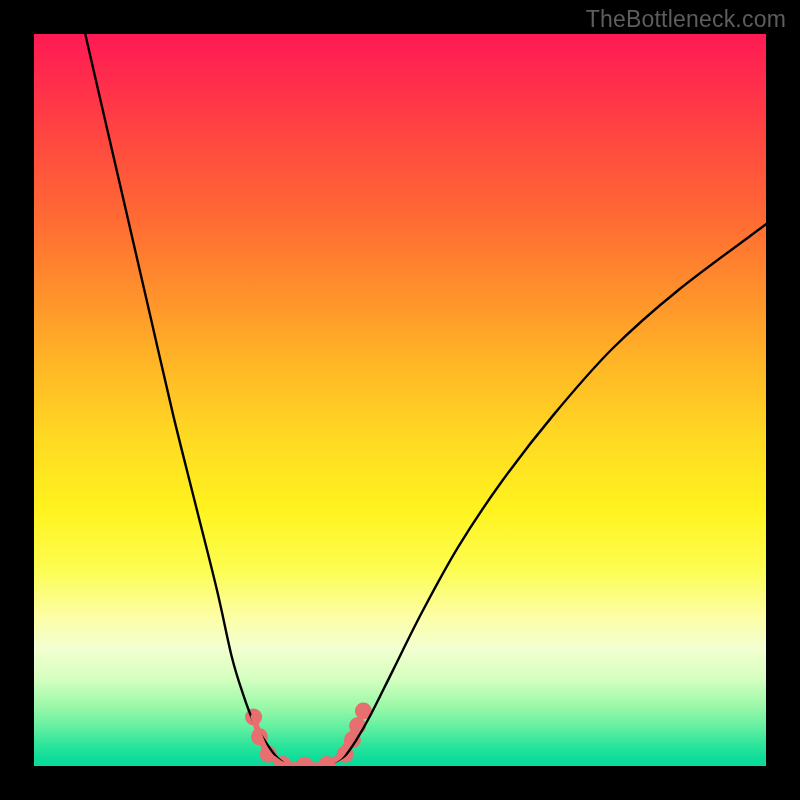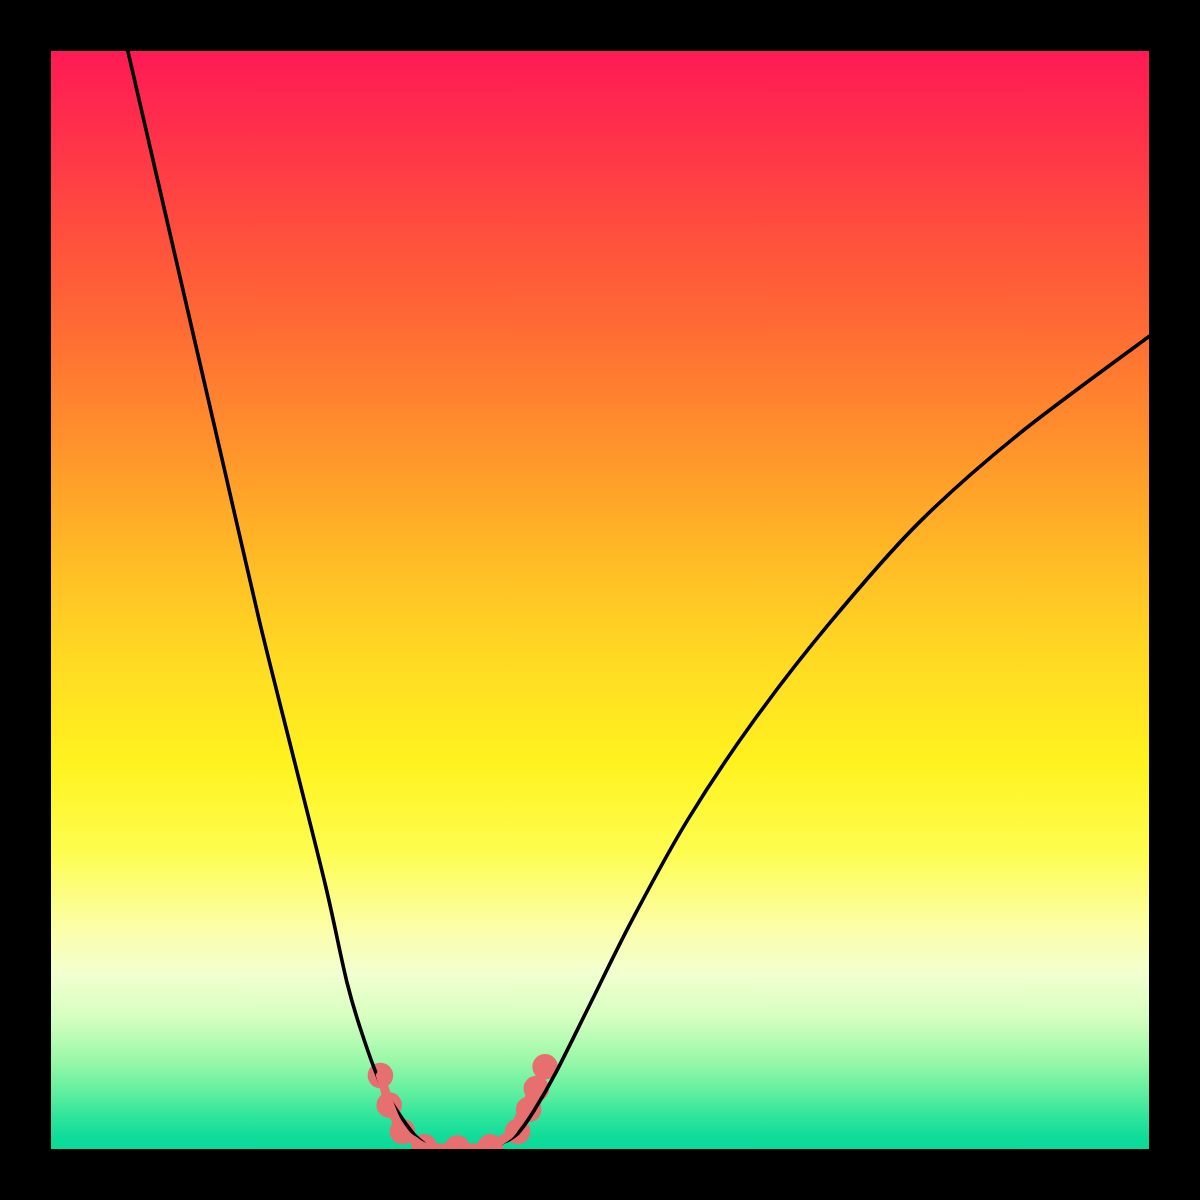--- a/index.html
+++ b/index.html
@@ -85,13 +85,14 @@
           <circle cx="311.09999999999997" cy="720.288" r="8.5" fill="#e76f6f"></circle>
           <circle cx="318.42" cy="705.648" r="8.5" fill="#e76f6f"></circle>
           <circle cx="323.544" cy="691.74" r="8.5" fill="#e76f6f"></circle>
           <circle cx="329.40000000000003" cy="677.1" r="8.5" fill="#e76f6f"></circle>
         </g>
       <path id="left-branch" fill="none" stroke="#000" stroke-width="2.4" stroke-linecap="round" d="M 51.24 0 C 54.900000000000006 15.859999999999994, 65.88000000000001 63.439999999999955, 73.2 95.15999999999997 C 80.52 126.87999999999998, 87.84 158.60000000000005, 95.16 190.32000000000005 C 102.47999999999999 222.04000000000005, 109.8 253.76000000000002, 117.12 285.48 C 124.44000000000001 317.2, 131.76000000000002 350.14, 139.08 380.64 C 146.4 411.14, 153.72 439.20000000000005, 161.04 468.48 C 168.35999999999999 497.76, 176.9 530.6999999999999, 183 556.3199999999999 C 189.1 581.9399999999999, 193.37 605.12, 197.64000000000001 622.2 C 201.91000000000003 639.2800000000001, 204.95999999999998 647.8199999999999, 208.61999999999998 658.8 C 212.27999999999997 669.78, 215.94 680.1500000000001, 219.6 688.08 C 223.26 696.01, 226.92000000000002 700.768, 230.58 706.38 C 234.24 711.992, 238.51 718.092, 241.56 721.752 C 244.61 725.4119999999999, 247.66000000000003 727.242, 248.88000000000002 728.34"></path>
       <path id="right-branch" fill="none" stroke="#000" stroke-width="2.4" stroke-linecap="round" d="M 300.12 728.34 C 301.95 727.242, 307.43999999999994 725.4119999999999, 311.09999999999997 721.752 C 314.76 718.092, 317.80999999999995 713.212, 322.08 706.38 C 326.35 699.548, 330.62 692.35, 336.72 680.76 C 342.82000000000005 669.17, 350.14 653.9200000000001, 358.68 636.84 C 367.22 619.76, 376.98 599.02, 387.96000000000004 578.28 C 398.94000000000005 557.54, 411.13999999999993 534.36, 424.55999999999995 512.4 C 437.97999999999996 490.44, 452.62 468.47999999999996, 468.48 446.52 C 484.34000000000003 424.56, 501.42 402.59999999999997, 519.72 380.64 C 538.02 358.68, 557.54 335.50000000000006, 578.28 314.76000000000005 C 599.02 294.02000000000004, 618.54 276.94, 644.16 256.2 C 669.78 235.45999999999998, 717.36 201.30000000000004, 732 190.32000000000005"></path>
       <path id="valley-line" fill="none" stroke="#e76f6f" stroke-width="6" stroke-linecap="round" stroke-linejoin="round" d="M 219.6 682.956 C 220.82 686.738, 224.48 699.426, 226.92 705.648 C 229.35999999999999 711.87, 231.8 716.8720000000001, 234.24 720.288 C 236.68 723.704, 239.12 724.436, 241.56 726.144 C 244 727.852, 245.83 729.6819999999999, 248.88000000000002 730.536 C 251.93000000000004 731.39, 256.20000000000005 731.146, 259.86 731.268 C 263.52 731.3900000000001, 267.17999999999995 731.268, 270.84 731.268 C 274.5 731.268, 278.15999999999997 731.3900000000001, 281.82 731.268 C 285.48 731.146, 289.75 731.39, 292.8 730.536 C 295.85 729.6819999999999, 297.68 727.852, 300.12 726.144 C 302.56 724.436, 305 723.704, 307.44 720.288 C 309.88 716.8720000000001, 312.32 710.4060000000001, 314.76 705.648 C 317.2 700.89, 319.64 696.498, 322.08 691.74 C 324.52 686.982, 328.18 679.54, 329.40000000000003 677.1"></path>
     </svg>
   </div>
+  <div class="watermark">TheBottleneck.com</div>
 </div>
 
 </body></html>

